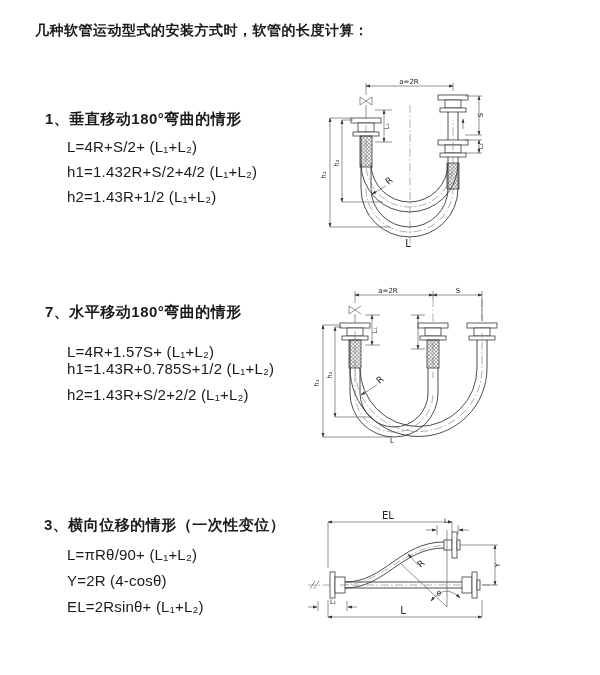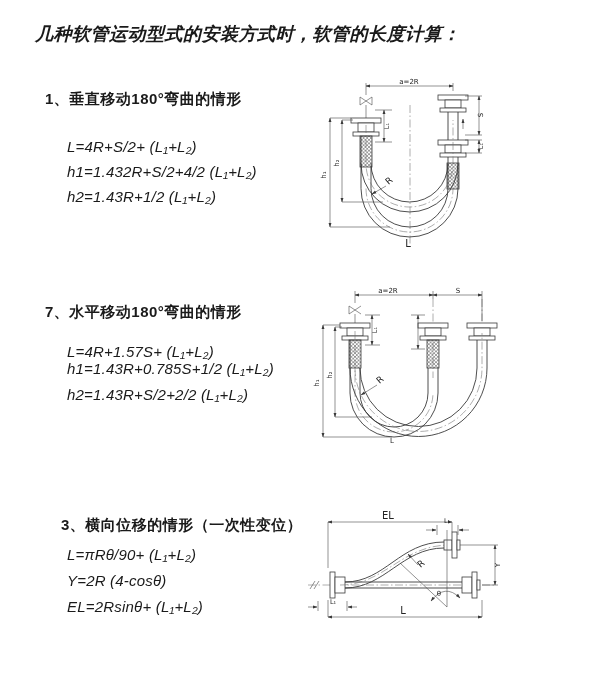--- a/index.html
+++ b/index.html
@@ -1,47 +1,47 @@
 <!DOCTYPE html>
 <html><head>
 <meta charset="utf-8">
 <style>
   html,body{margin:0;padding:0;background:#fff;}
   body{width:600px;height:675px;position:relative;overflow:hidden;
        font-family:"Liberation Sans","DejaVu Sans",sans-serif;color:#1a1a1a;}
-  .title{position:absolute;left:35px;top:22px;font-size:18px;font-weight:bold;letter-spacing:.5px;font-style:italic;}
+  .title{position:absolute;left:35px;top:22px;font-size:14px;font-weight:bold;letter-spacing:.5px;}
   .sec-heading{position:absolute;font-size:15px;font-weight:bold;letter-spacing:.5px;}
-  .formula{position:absolute;font-size:15px;font-weight:500;letter-spacing:.2px;white-space:pre;font-style:italic;}
+  .formula{position:absolute;font-size:15px;font-weight:500;letter-spacing:.2px;white-space:pre;}
   svg{position:absolute;overflow:visible;}
   svg text{font-family:"DejaVu Sans",sans-serif;fill:#222;}
   .dimtxt{font-size:7px;}
   .dimtxt-s{font-size:6.5px;}
   .biglab{font-size:10px;}
   .thin{stroke:#4a4a4a;stroke-width:.6;fill:none;}
   .wall{stroke:#3a3a3a;stroke-width:.9;fill:none;}
   .cl{stroke:#6a6a6a;stroke-width:.55;fill:none;stroke-dasharray:8 2.5 1.5 2.5;}
   .fit{fill:#fff;stroke:#3a3a3a;stroke-width:.8;}
   .braid{fill:url(#hatch);stroke:#3a3a3a;stroke-width:.8;}
 </style>
 </head>
 <body>
 
 <div class="title">几种软管运动型式的安装方式时，软管的长度计算：</div>
 
-<div class="sec-heading" style="left:45px;top:90px">1、垂直移动180°弯曲的情形</div>
+<div class="sec-heading" style="left:45px;top:110px">1、垂直移动180°弯曲的情形</div>
 <div class="formula" style="left:67px;top:138px">L=4R+S/2+ (L₁+L₂)</div>
 <div class="formula" style="left:67px;top:163px">h1=1.432R+S/2+4/2 (L₁+L₂)</div>
 <div class="formula" style="left:67px;top:188px">h2=1.43R+1/2 (L₁+L₂)</div>
 
 <div class="sec-heading" style="left:45px;top:303px">7、水平移动180°弯曲的情形</div>
 <div class="formula" style="left:67px;top:343px">L=4R+1.57S+ (L₁+L₂)</div>
 <div class="formula" style="left:67px;top:360px">h1=1.43R+0.785S+1/2 (L₁+L₂)</div>
 <div class="formula" style="left:67px;top:386px">h2=1.43R+S/2+2/2 (L₁+L₂)</div>
 
-<div class="sec-heading" style="left:61px;top:516px">3、横向位移的情形（一次性变位）</div>
+<div class="sec-heading" style="left:44px;top:516px">3、横向位移的情形（一次性变位）</div>
 <div class="formula" style="left:67px;top:546px">L=πRθ/90+ (L₁+L₂)</div>
 <div class="formula" style="left:67px;top:572px">Y=2R (4-cosθ)</div>
 <div class="formula" style="left:67px;top:598px">EL=2Rsinθ+ (L₁+L₂)</div>
 
 <svg style="left:315px;top:75px" width="265" height="185" viewBox="0 0 265 185">
   <defs>
     <marker id="arr" viewBox="0 0 10 10" refX="9" refY="5" markerWidth="8" markerHeight="8" orient="auto-start-reverse">
       <path d="M0,1.8 L10,5 L0,8.2 z" fill="#3a3a3a"></path>
     </marker>
     <pattern id="hatch" patternUnits="userSpaceOnUse" width="3.6" height="3.6">

